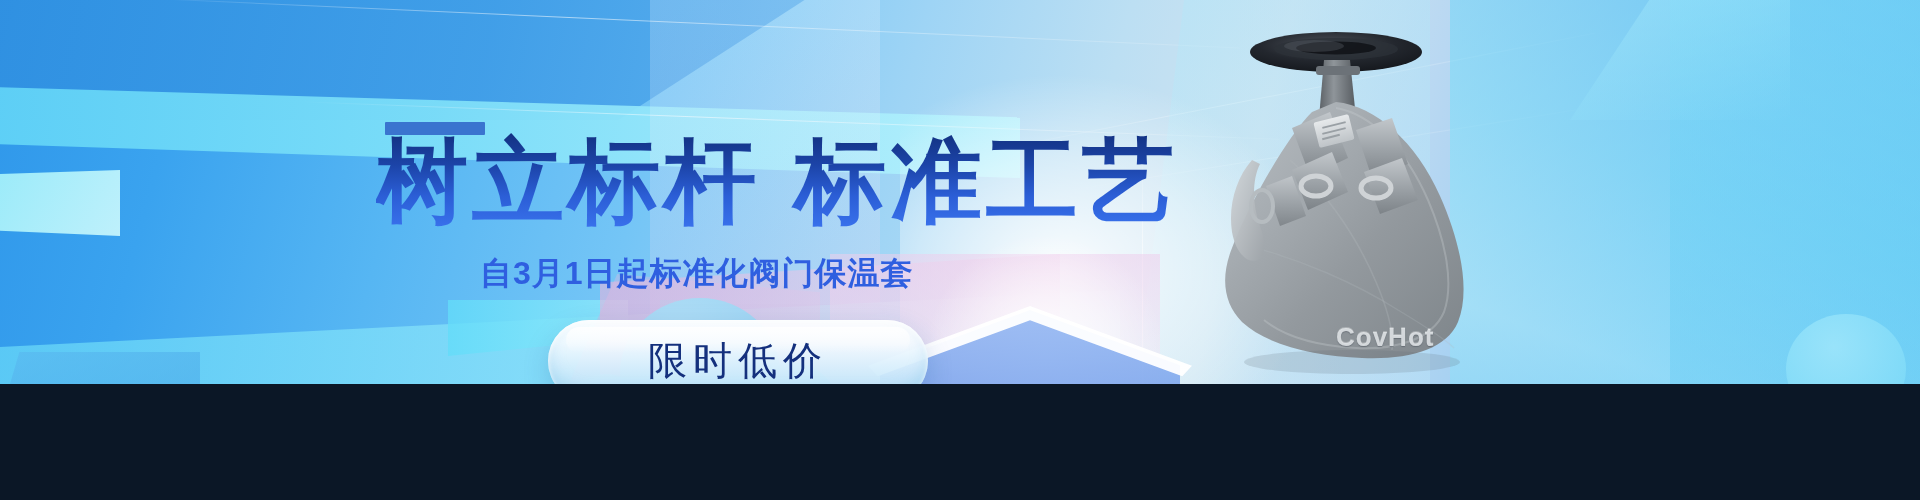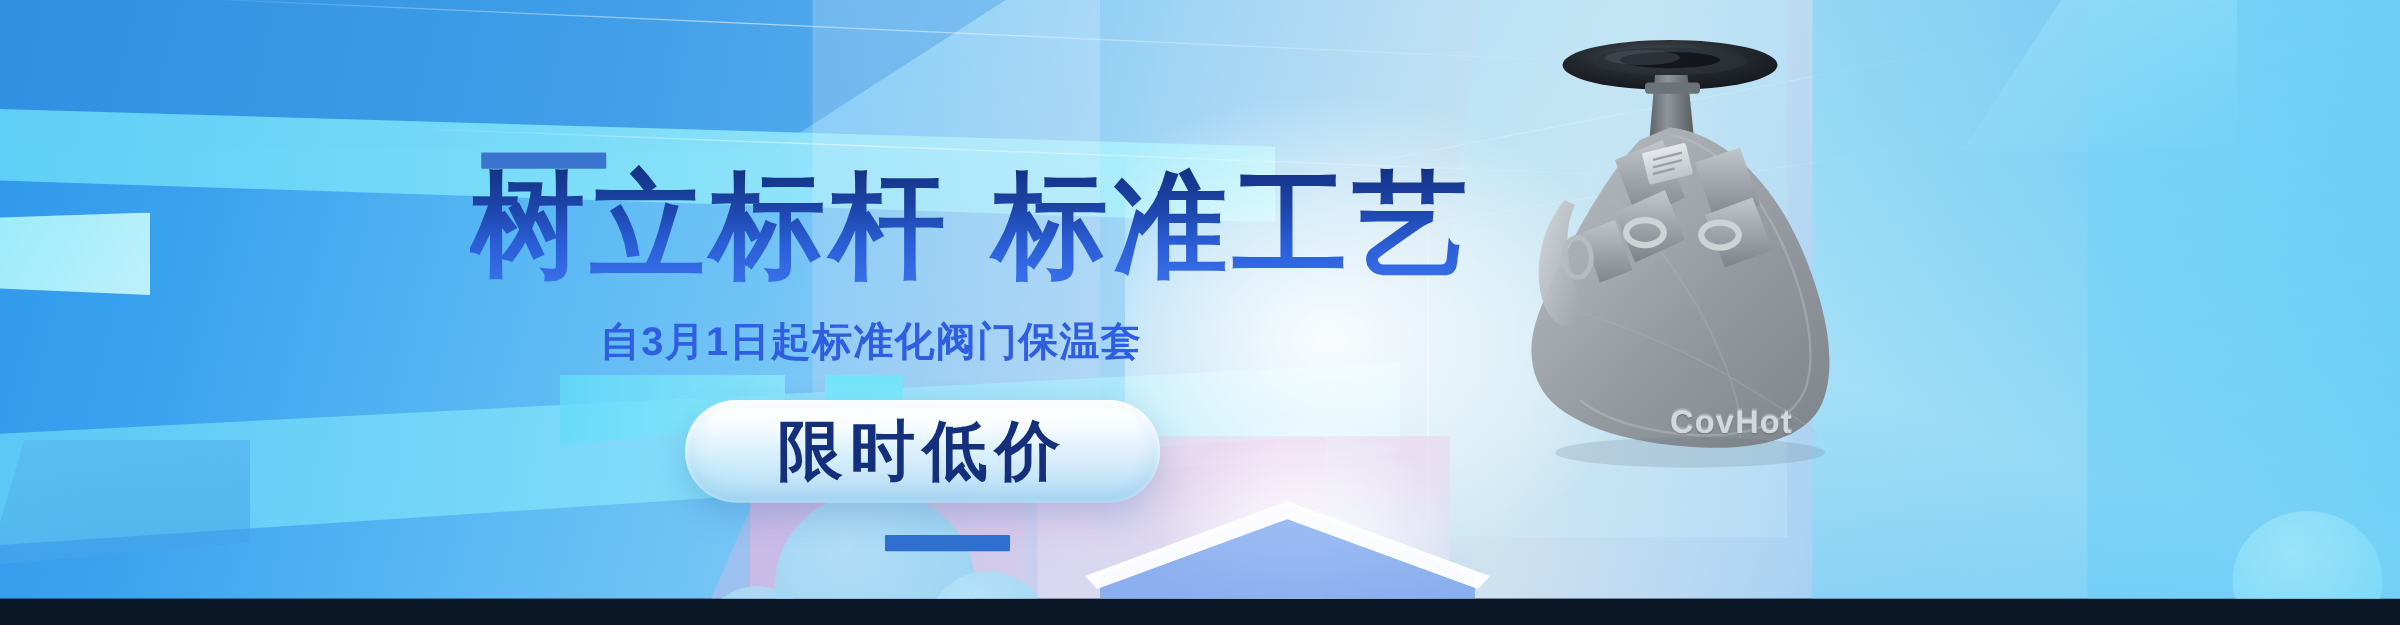--- a/index.html
+++ b/index.html
@@ -1,19 +1,19 @@
 <!DOCTYPE html>
 <html><head>
 <meta charset="utf-8">
 <title>Banner</title>
 <style>
   html,body{margin:0;padding:0;background:#0b1726;}
   *{box-sizing:border-box;}
   .stage{
-    position:relative;width:1920px;height:479px;overflow:hidden;
+    position:relative;width:1920px;height:384px;overflow:hidden;
     font-family:"Liberation Sans","DejaVu Sans",sans-serif;
     background:linear-gradient(105deg,
        #2f97ea 0%, #3aa3ef 10%, #56b6f3 22%,
        #74c5f6 34%, #9ed4f5 46%, #bcdff3 56%,
        #cfe2f0 64%, #b9d8f2 72%, #9ccdf2 80%,
        #7fc6f3 88%, #63bff2 100%);
   }
 
   
   .deco{position:absolute;pointer-events:none;}
@@ -194,21 +194,21 @@
     display:flex;align-items:center;justify-content:center;
   }
   .pill::after{
     content:"";position:absolute;left:18px;top:7px;width:344px;height:26px;
     border-radius:40px;
     background:linear-gradient(180deg,rgba(255,255,255,.85),rgba(255,255,255,0));
     pointer-events:none;
   }
   .pill-label{
     position:relative;z-index:2;
-    font-size:52px;font-weight:700;letter-spacing:6px;
+    font-size:39px;font-weight:400;letter-spacing:6px;
     color:#14307d;
   }
 
   .underline-bar{
     position:absolute;left:708px;top:428px;width:100px;height:13px;
     background:#2f6fd0;border-radius:1px;
   }
 
   
   .product{position:absolute;left:1140px;top:10px;width:420px;height:420px;}

